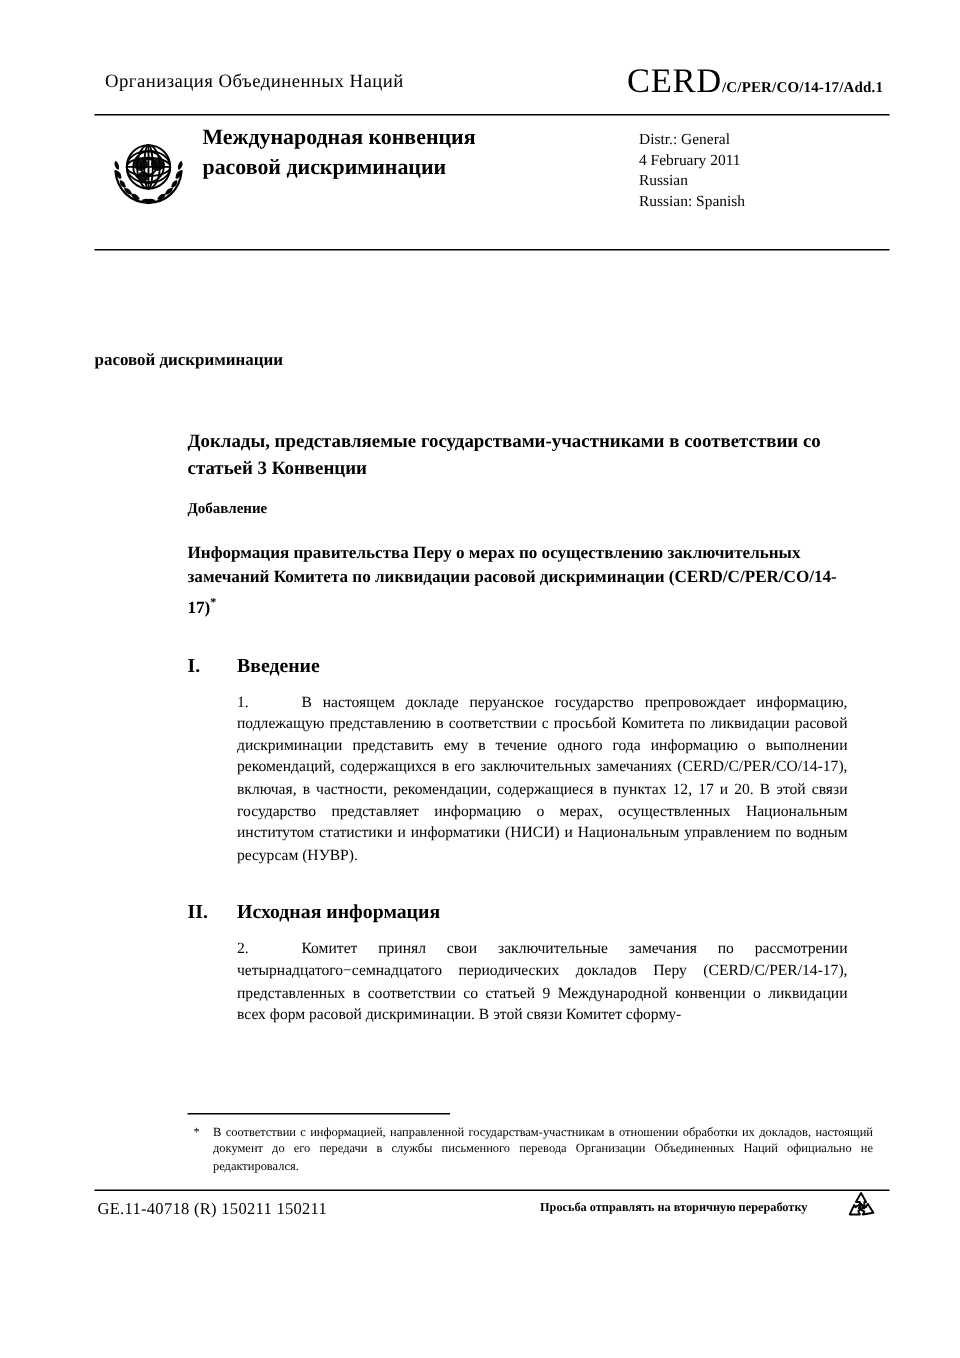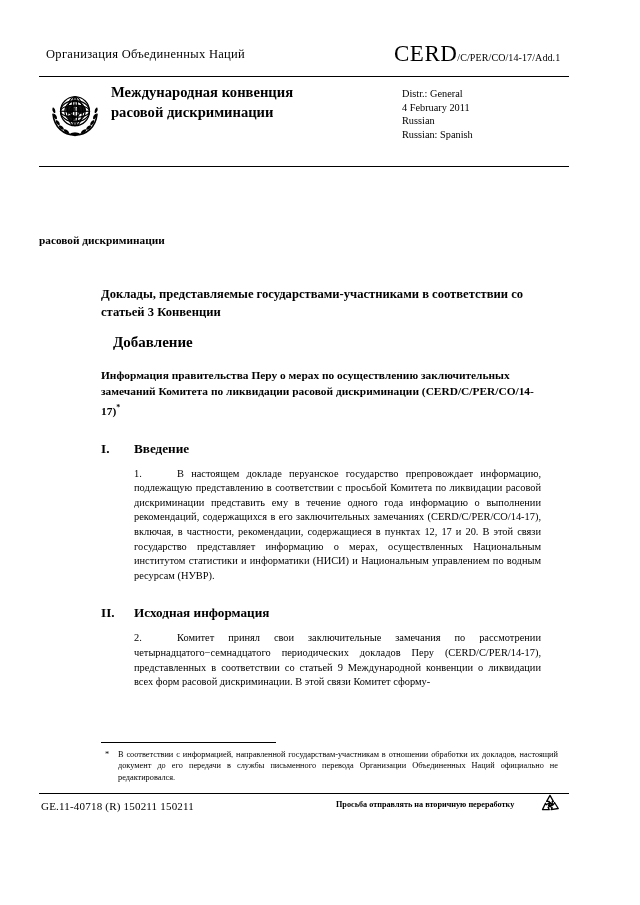--- a/index.html
+++ b/index.html
@@ -11,21 +11,21 @@
     position: relative;
     width: 640px;
     height: 905px;
     background: #ffffff;
     font-family: "Liberation Serif", "DejaVu Serif", serif;
     color: #000000;
     overflow: hidden;
   }
   .sheet {
     position: absolute;
-    left: 39px;
+    left: 63px;
     top: 0;
     width: 530px;
     height: 905px;
   }
 
   
   .masthead {
     position: absolute;
     left: 0;
     top: 47px;
@@ -46,20 +46,21 @@
     top: -6px;
     white-space: nowrap;
   }
   .symbol-main {
     font-size: 23px;
     letter-spacing: .5px;
   }
   .symbol-sub {
     font-size: 10px;
     letter-spacing: .1px;
+    font-weight: bold;
   }
   .rule-thick {
     position: absolute;
     left: 0;
     top: 76px;
     width: 530px;
     height: 0;
     border-top: 1.6px solid #000;
   }
 
@@ -122,22 +123,22 @@
     width: 440px;
   }
   .doc-title {
     font-weight: bold;
     font-size: 12.6px;
     line-height: 17.5px;
     margin: 0 0 13px 0;
   }
   .addendum {
     font-weight: bold;
-    font-size: 15px;
-    margin: 0 0 16px 12px;
+    font-size: 10px;
+    margin: 0 0 16px 0;
   }
   .doc-subtitle {
     font-weight: bold;
     font-size: 11.4px;
     line-height: 16.3px;
     margin: 0;
   }
   .doc-subtitle .star {
     font-size: 8px;
     vertical-align: super;

